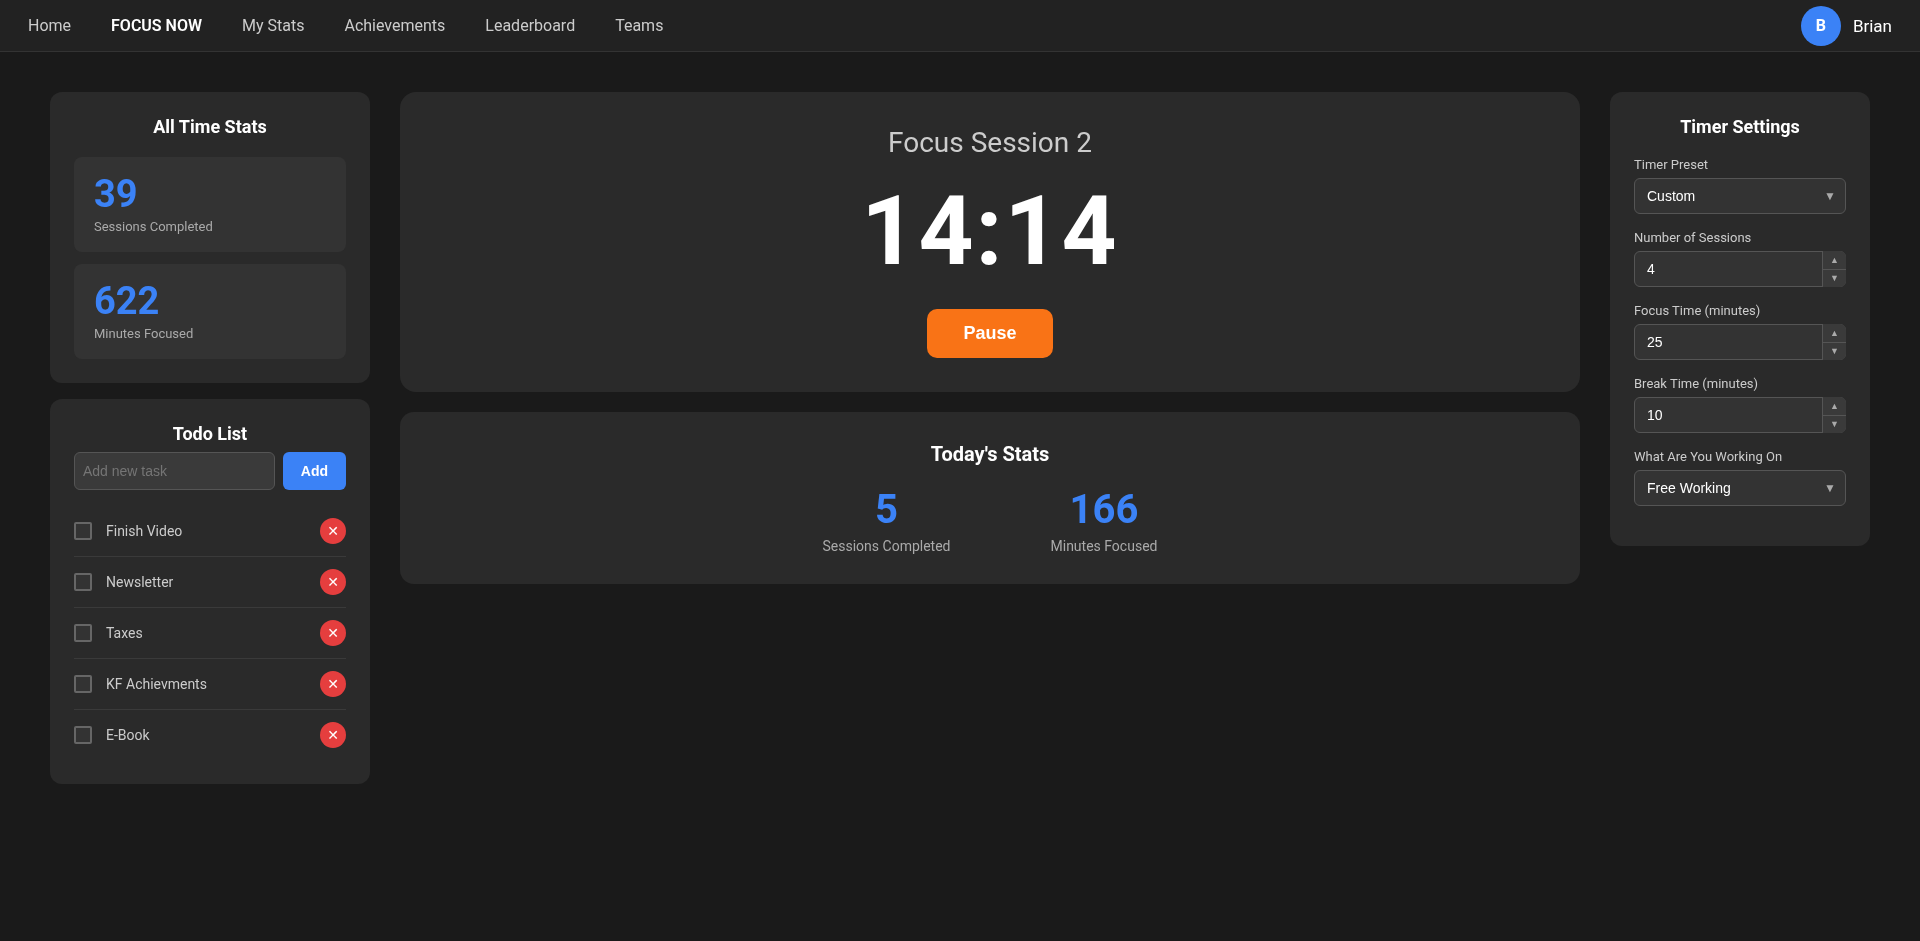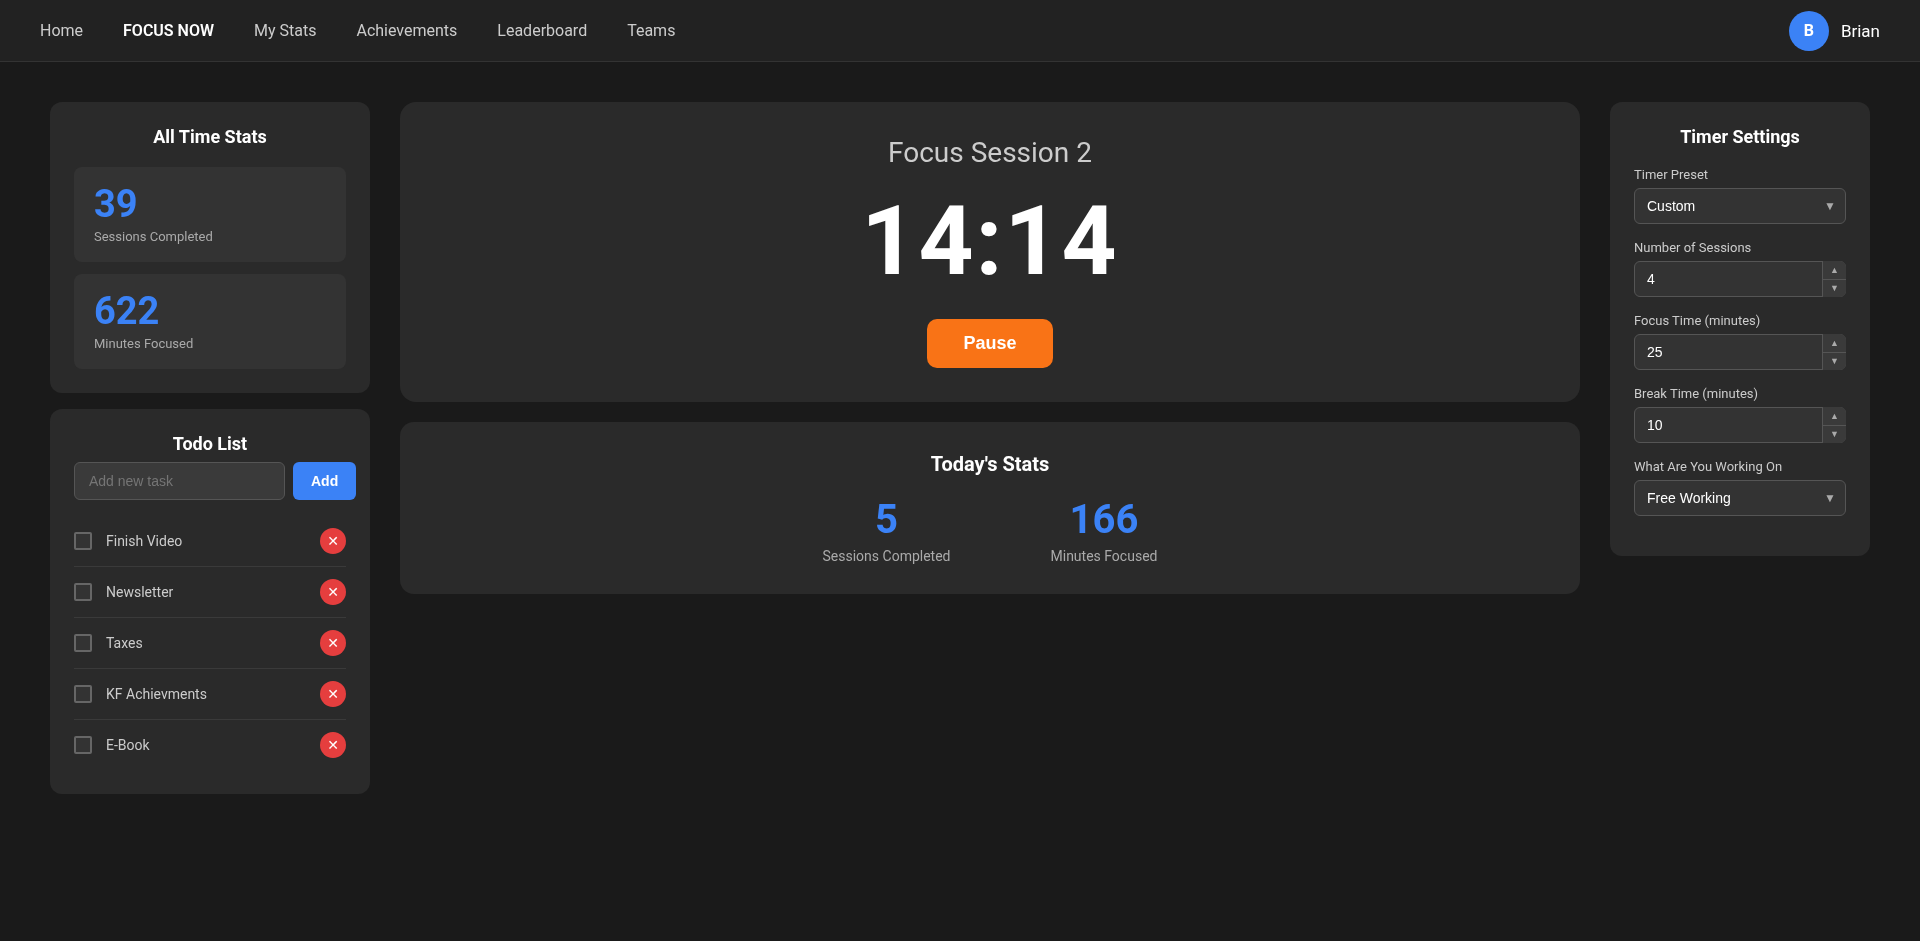--- a/index.html
+++ b/index.html
@@ -9,22 +9,22 @@
       font-family: -apple-system, BlinkMacSystemFont, 'Segoe UI', Roboto, sans-serif;
       min-height: 941px;
       width: 1920px;
     }
 
     
     nav {
       background: #222;
       display: flex;
       align-items: center;
-      padding: 0 40px;
-      height: 62px;
+      padding: 0 28px;
+      height: 52px;
       border-bottom: 1px solid #333;
     }
     .nav-links {
       display: flex;
       gap: 40px;
       align-items: center;
     }
     .nav-links a {
       color: #ccc;
       text-decoration: none;
@@ -92,21 +92,21 @@
     .stat-label { font-size: 13px; color: #aaa; }
 
     
     .todo-header { font-size: 18px; font-weight: 700; text-align: center; margin-bottom: 8px; }
     .todo-input-row { display: flex; gap: 8px; margin-bottom: 16px; }
     .todo-input {
       flex: 1;
       background: #3a3a3a;
       border: 1px solid #555;
       border-radius: 6px;
-      padding: 10px 14px;
+      padding: 10px 8px;
       color: #aaa;
       font-size: 14px;
       outline: none;
     }
     .todo-add-btn {
       background: #3b82f6;
       color: #fff;
       border: none;
       border-radius: 6px;
       padding: 10px 18px;

